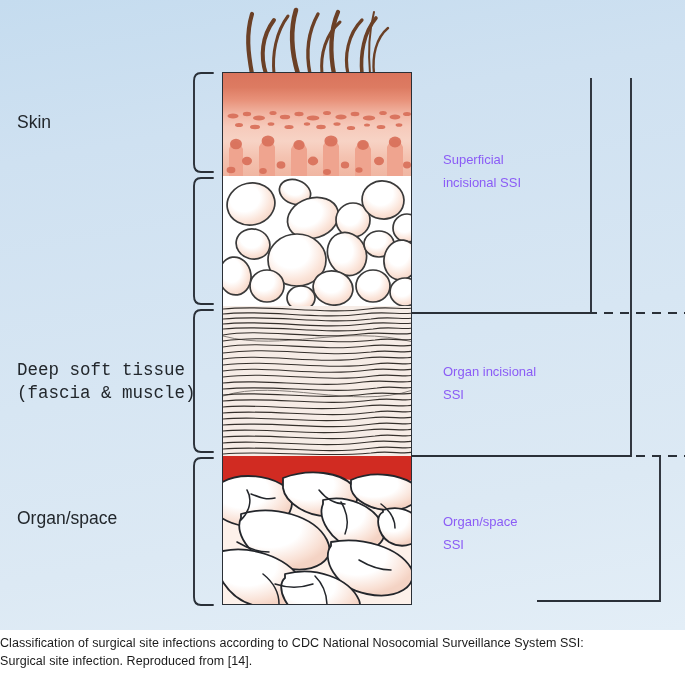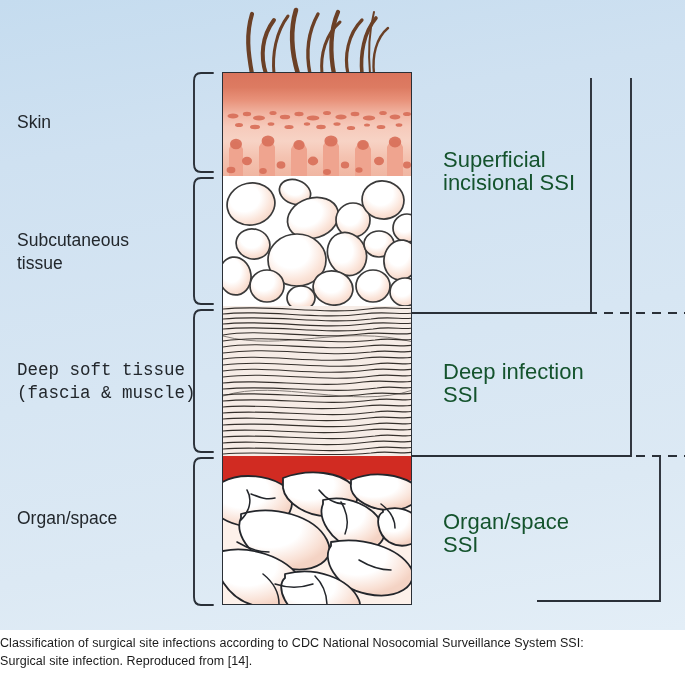--- a/index.html
+++ b/index.html
@@ -32,21 +32,21 @@
     white-space:pre-line;
   }
   #lbl-skin{left:17px;top:111px;}
   #lbl-subcut{left:17px;top:229px;}
   #lbl-deep{left:17px;top:359px;font-family:Liberation Mono, monospace;}
   #lbl-organ{left:17px;top:507px;}
 
   
   .right-label{
     position:absolute;
-    font-size:22px;line-height:23px;color:#14532d;
+    font-size:13px;line-height:23px;color:#8b5cf6;
     white-space:pre-line;
   }
   #lbl-superficial{left:443px;top:148px;}
   #lbl-deepssi{left:443px;top:360px;}
   #lbl-organssi{left:443px;top:510px;}
 
   
   .column{
     position:absolute;left:222px;top:72px;width:190px;height:533px;
     box-sizing:border-box;
@@ -291,29 +291,27 @@
       <path d="M660 456 V601 H537"></path>
     </g>
 
     <g fill="none" stroke="#2a3038" stroke-width="1.8" stroke-dasharray="9 7">
       <line x1="412" y1="313" x2="685" y2="313"></line>
       <line x1="412" y1="456" x2="685" y2="456"></line>
     </g>
   </svg>
 
   <div class="left-label" id="lbl-skin">Skin</div>
-  <div class="left-label" id="lbl-subcut">Subcutaneous
-tissue</div>
   <div class="left-label" id="lbl-deep">Deep soft tissue
 (fascia &amp; muscle)</div>
   <div class="left-label" id="lbl-organ">Organ/space</div>
 
   <div class="right-label" id="lbl-superficial">Superficial
 incisional SSI</div>
-  <div class="right-label" id="lbl-deepssi">Deep infection
+  <div class="right-label" id="lbl-deepssi">Organ incisional
 SSI</div>
   <div class="right-label" id="lbl-organssi">Organ/space
 SSI</div>
 
   <div class="caption">
     <span>Classification of surgical site infections according to CDC National Nosocomial Surveillance System SSI:</span>
     <span>Surgical site infection. Reproduced from [14].</span>
   </div>
 
 </div>

